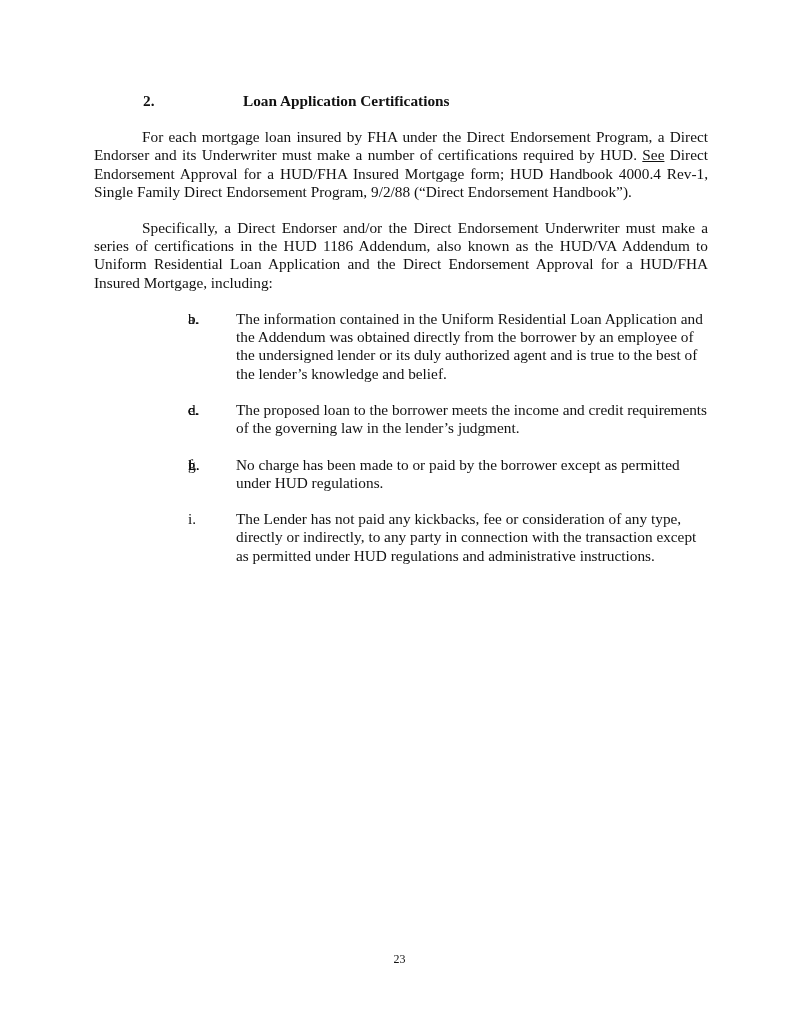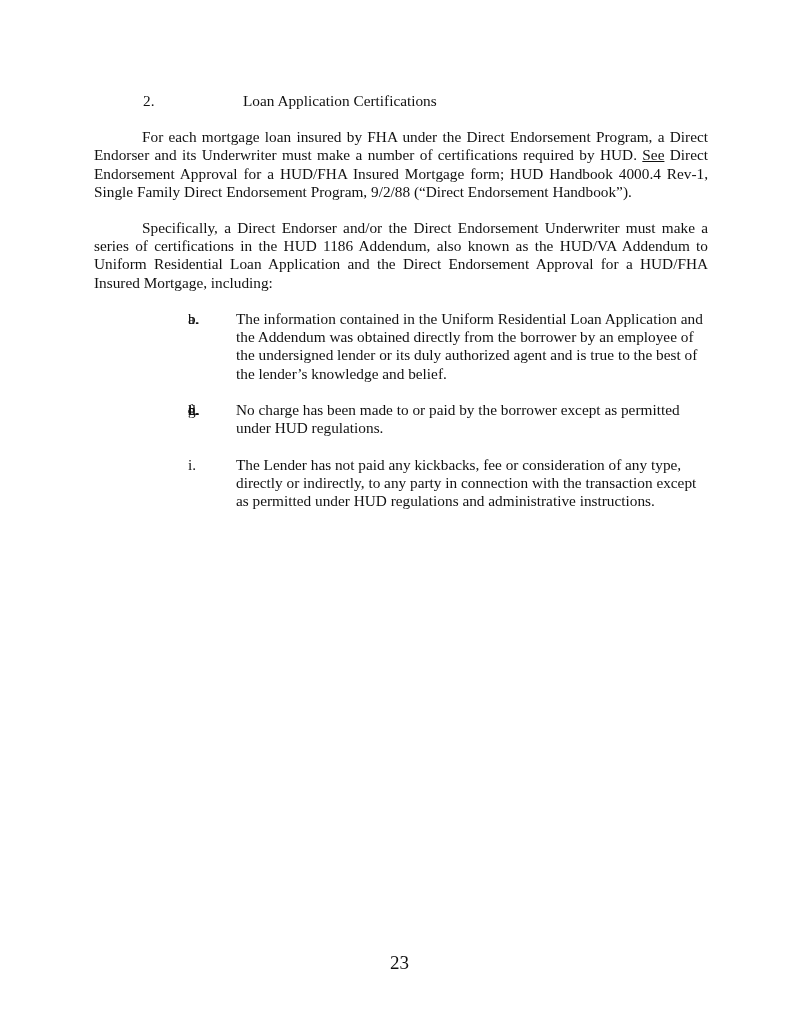--- a/index.html
+++ b/index.html
@@ -1,45 +1,45 @@
 <!DOCTYPE html>
 <html><head>
 <meta charset="utf-8">
 <style>
   html, body { margin: 0; padding: 0; background: #ffffff; }
   body { width: 799px; height: 1034px; position: relative; overflow: hidden;
          font-family: "Liberation Serif", "DejaVu Serif", serif; color: #111; }
   .page { position: absolute; left: 94px; top: 92px; width: 614px; font-size: 15.3px; line-height: 18.2px; }
-  .heading { font-weight: normal; margin: 0 0 18px 0; }
+  .heading { font-weight: bold; margin: 0 0 18px 0; }
   .heading .num { display: inline-block; width: 100px; padding-left: 49px; }
   .para { margin: 0 0 18px 0; text-indent: 48px; text-align: justify; }
   .u { text-decoration: underline; margin-top: 48px; }
   .list { margin: 0; padding: 0; list-style: none; }
   .item { position: relative; padding-left: 142px; margin-bottom: 18.2px; }
   .item .marker { position: absolute; left: 94px; top: 0; }
-  .footer { position: absolute; top: 952px; left: 0; width: 799px; text-align: center; font-size: 19px; }
+  .footer { position: absolute; top: 952px; left: 0; width: 799px; text-align: center; font-size: 12px; }
 </style>
 </head>
 <body>
 
 <div class="page">
   <div class="heading">
     <span class="num">2.</span><span>Loan Application Certifications</span>
   </div>
 
   <p class="para"><span>For each mortgage loan insured by FHA under the Direct Endorsement Program, a Direct Endorser and its Underwriter must make a number of certifications required by HUD. </span><span class="u">See</span><span> Direct Endorsement Approval for a HUD/FHA Insured Mortgage form; HUD Handbook 4000.4 Rev-1, Single Family Direct Endorsement Program, 9/2/88 (“Direct Endorsement Handbook”).</span></p>
 
   <p class="para">Specifically, a Direct Endorser and/or the Direct Endorsement Underwriter must make a series of certifications in the HUD 1186 Addendum, also known as the HUD/VA Addendum to Uniform Residential Loan Application and the Direct Endorsement Approval for a HUD/FHA Insured Mortgage, including:</p>
 
   <ul class="list">
     <li class="item"><span class="marker">a.</span></li>
     <li class="item"><span class="marker">b.</span><span>The information contained in the Uniform Residential Loan Application and the Addendum was obtained directly from the borrower by an employee of the undersigned lender or its duly authorized agent and is true to the best of the lender’s knowledge and belief.</span></li>
     <li class="item"><span class="marker">c.</span></li>
     <li class="item"><span class="marker">d.</span></li>
-    <li class="item"><span class="marker">e.</span></li>
+    <li class="item"><span class="marker">e.</span><span>The proposed loan to the borrower meets the income and credit requirements of the governing law in the lender’s judgment.</span></li>
     <li class="item"><span class="marker">f.</span></li>
     <li class="item"><span class="marker">g.</span></li>
     <li class="item"><span class="marker">h.</span><span>No charge has been made to or paid by the borrower except as permitted under HUD regulations.</span></li>
     <li class="item"><span class="marker">i.</span><span>The Lender has not paid any kickbacks, fee or consideration of any type, directly or indirectly, to any party in connection with the transaction except as permitted under HUD regulations and administrative instructions.</span></li>
   </ul>
 </div>
 
 <div class="footer">23</div>
 
 </body></html>

